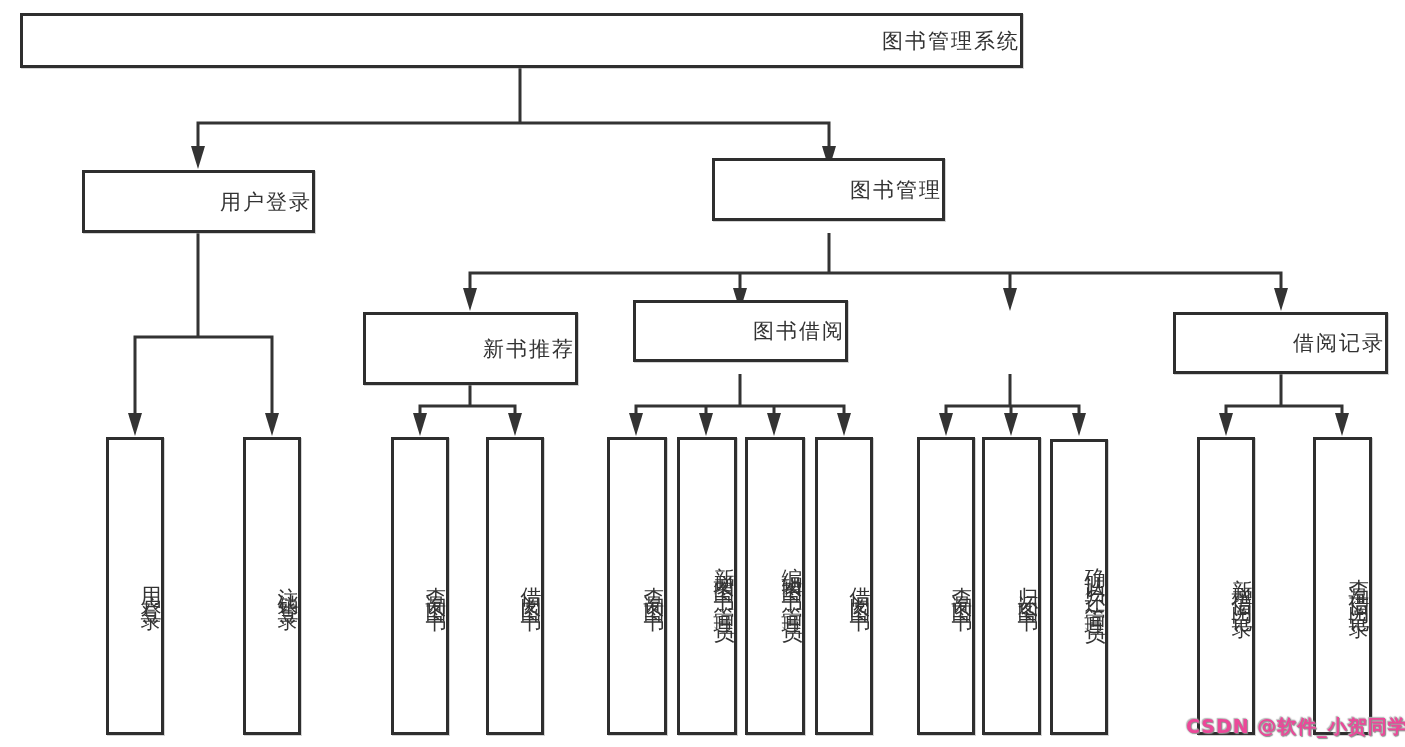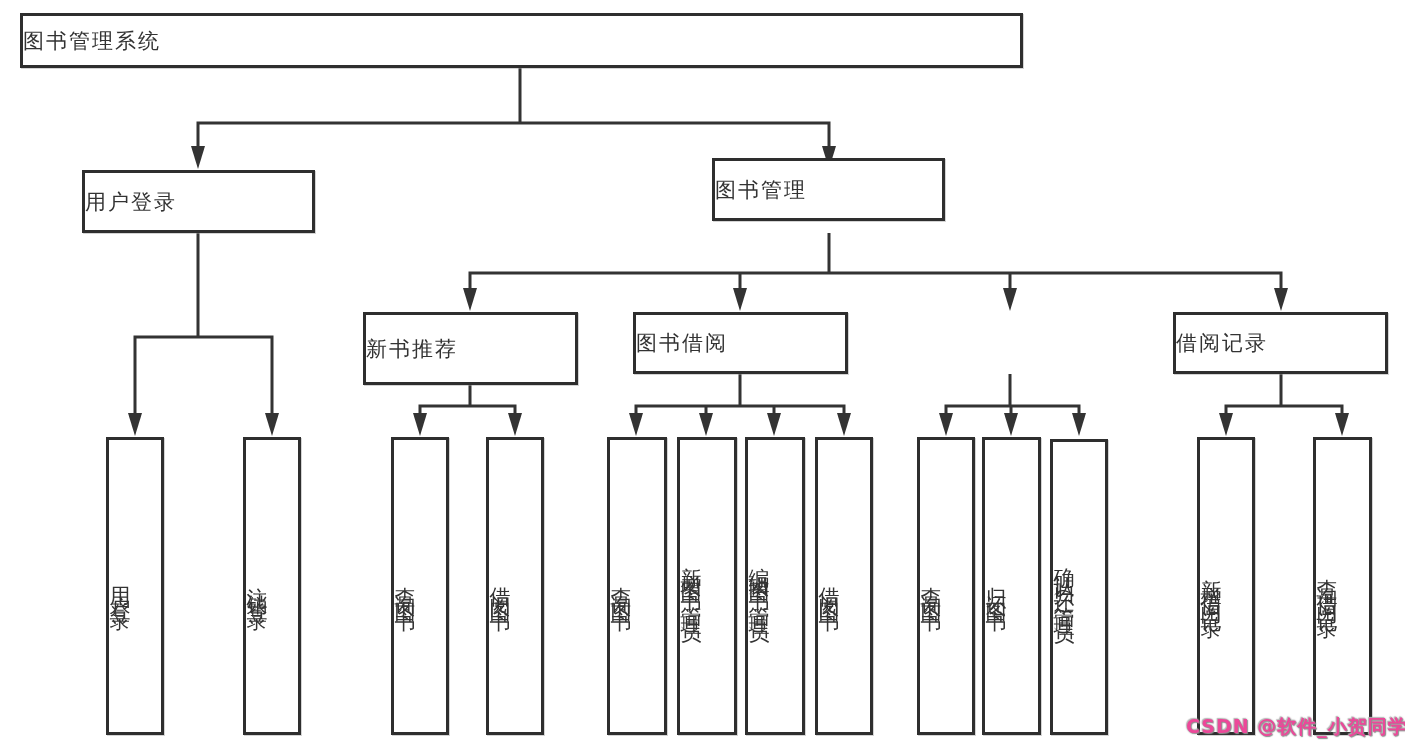--- a/index.html
+++ b/index.html
@@ -17,21 +17,21 @@
     width: 1405px; height: 747px;
   }
   .node {
     position: absolute;
     box-sizing: border-box;
     border: 3px solid #2e2e2e;
     background: #ffffff;
     color: #333333;
     display: flex;
     align-items: center;
-    justify-content: flex-start;
+    justify-content: flex-end;
     box-shadow: 1px 1px 0 rgba(160,160,160,0.45);
   }
   .nh span {
     font-size: 21px;
     letter-spacing: 2px;
     white-space: nowrap;
   }
   .nv span {
     writing-mode: vertical-rl;
     font-size: 21px;
@@ -96,21 +96,21 @@
   <div class="node nh" style="left:82px;top:170px;width:233px;height:63px">
     <span>用户登录</span>
   </div>
   <div class="node nh" style="left:712px;top:158px;width:233px;height:63px">
     <span>图书管理</span>
   </div>
 
   <div class="node nh" style="left:363px;top:312px;width:215px;height:73px">
     <span>新书推荐</span>
   </div>
-  <div class="node nh" style="left:633px;top:312px;width:215px;height:62px">
+  <div class="node nh" style="left:633px;top:300px;width:215px;height:62px">
     <span>图书借阅</span>
   </div>
   <div class="node nh" style="left:1173px;top:312px;width:215px;height:62px">
     <span>借阅记录</span>
   </div>
 
   <div class="node nv" style="left:106px;top:437px;width:58px;height:298px">
     <span>用户登录</span>
   </div>
   <div class="node nv" style="left:243px;top:437px;width:58px;height:298px">

